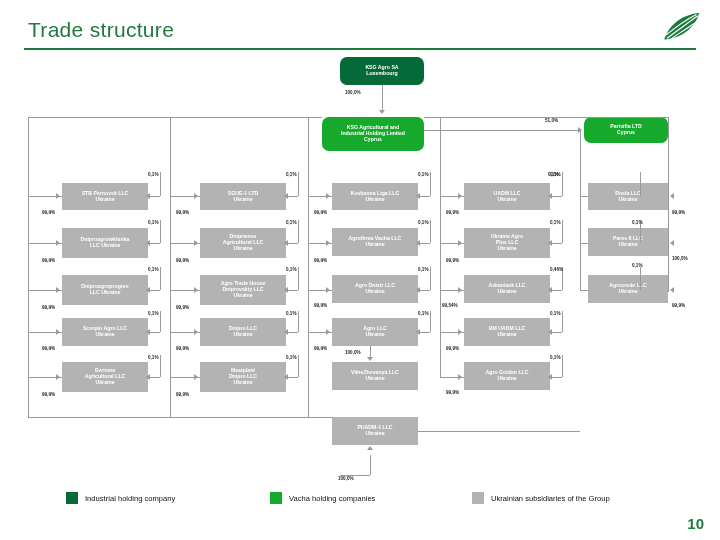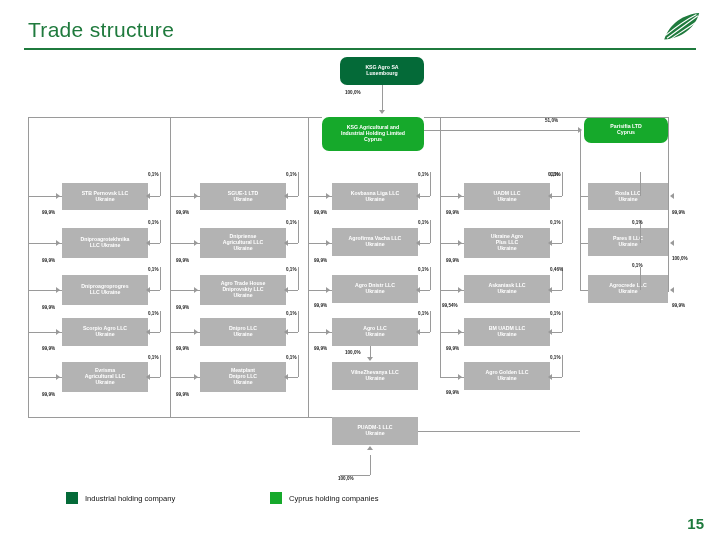--- a/index.html
+++ b/index.html
@@ -375,17 +375,21 @@
 <div class="arw arw-u" style="left:367px;top:446px;"></div>
 <div class="pct" style="left:338px;top:476px;">100,0%</div>
 
 <div id="legend">
   <div class="lg" style="left:66px;top:0;">
     <div class="lg-sw" style="background:#046A38;"></div>
     <div class="lg-tx">Industrial holding company</div>
   </div>
   <div class="lg" style="left:270px;top:0;">
     <div class="lg-sw" style="background:#16A92B;"></div>
-    <div class="lg-tx">Cyprus holding companies</div>
+    <div class="lg-tx">Vacha holding companies</div>
+  </div>
+  <div class="lg" style="left:472px;top:0;">
+    <div class="lg-sw" style="background:#B3B3B3;"></div>
+    <div class="lg-tx">Ukrainian subsidiaries of the Group</div>
   </div>
 </div>
 
-<div id="pageno">15</div>
+<div id="pageno">10</div>
 
 </body></html>

